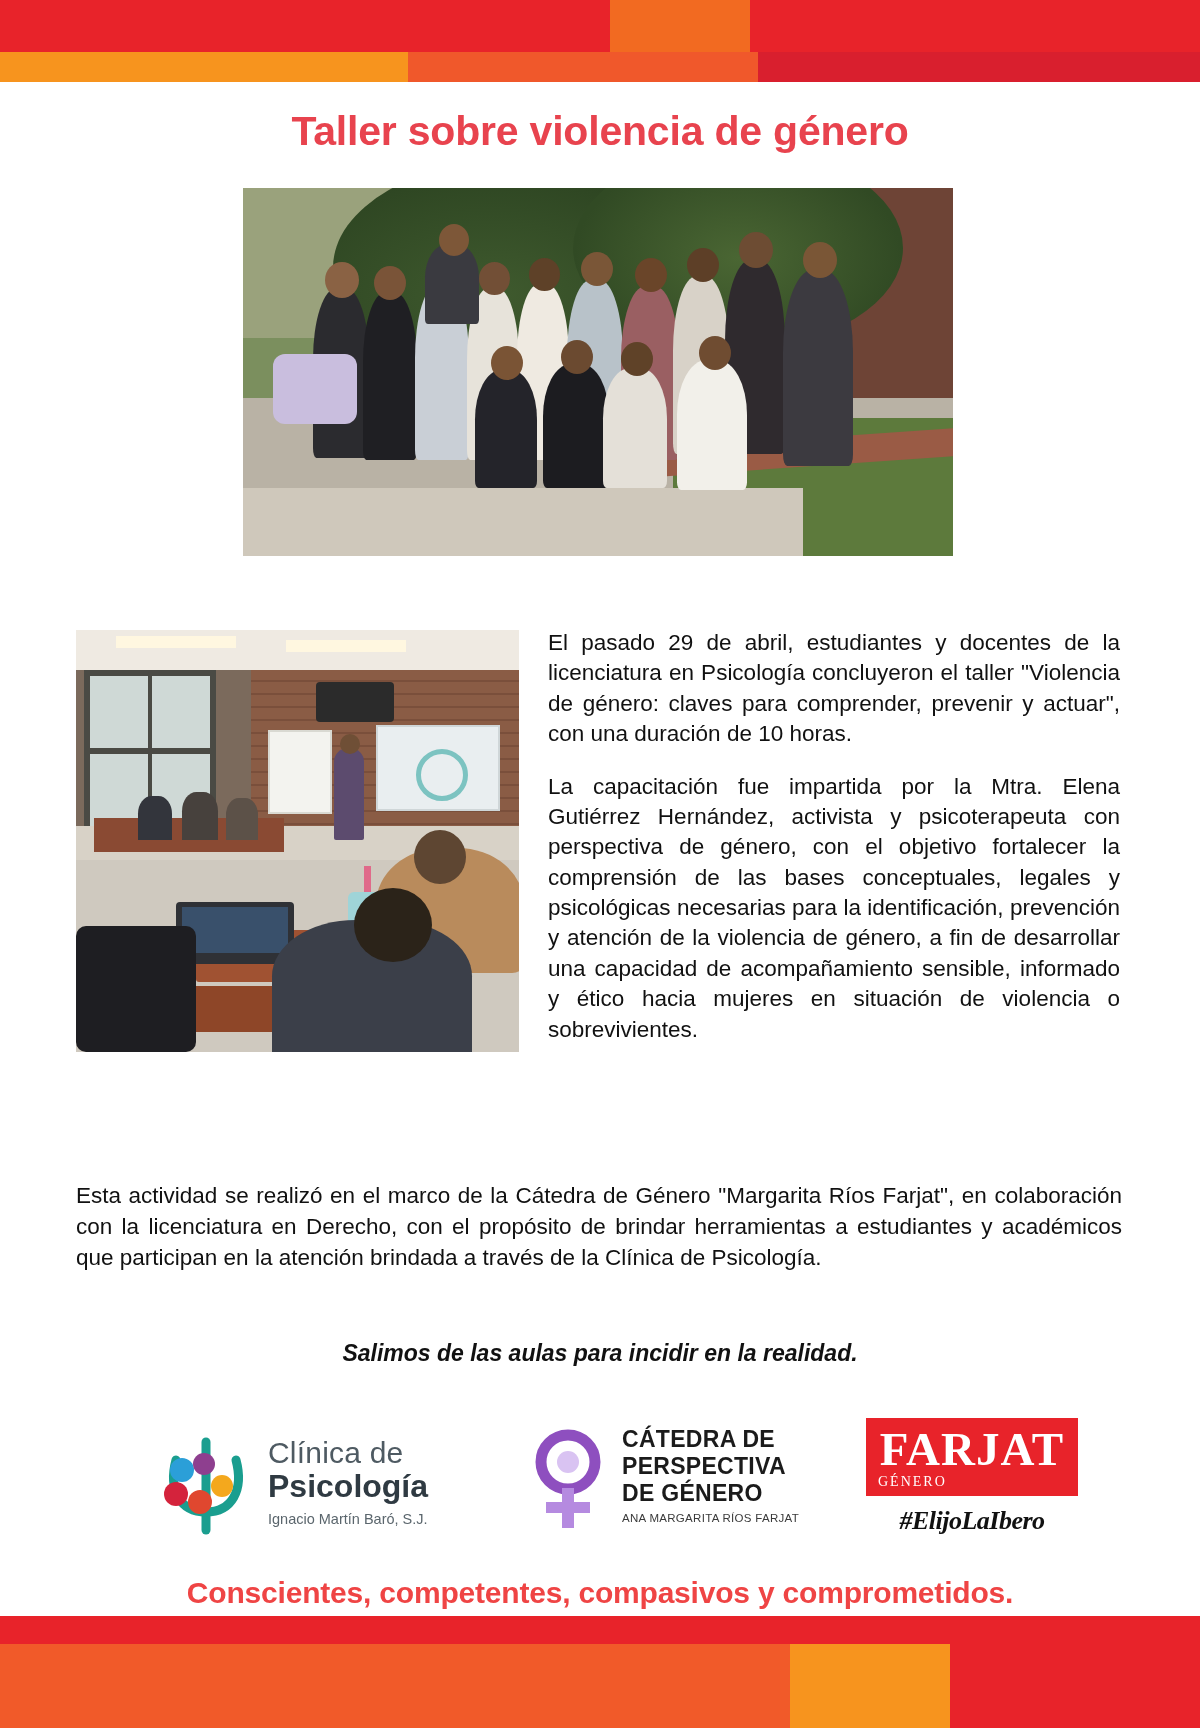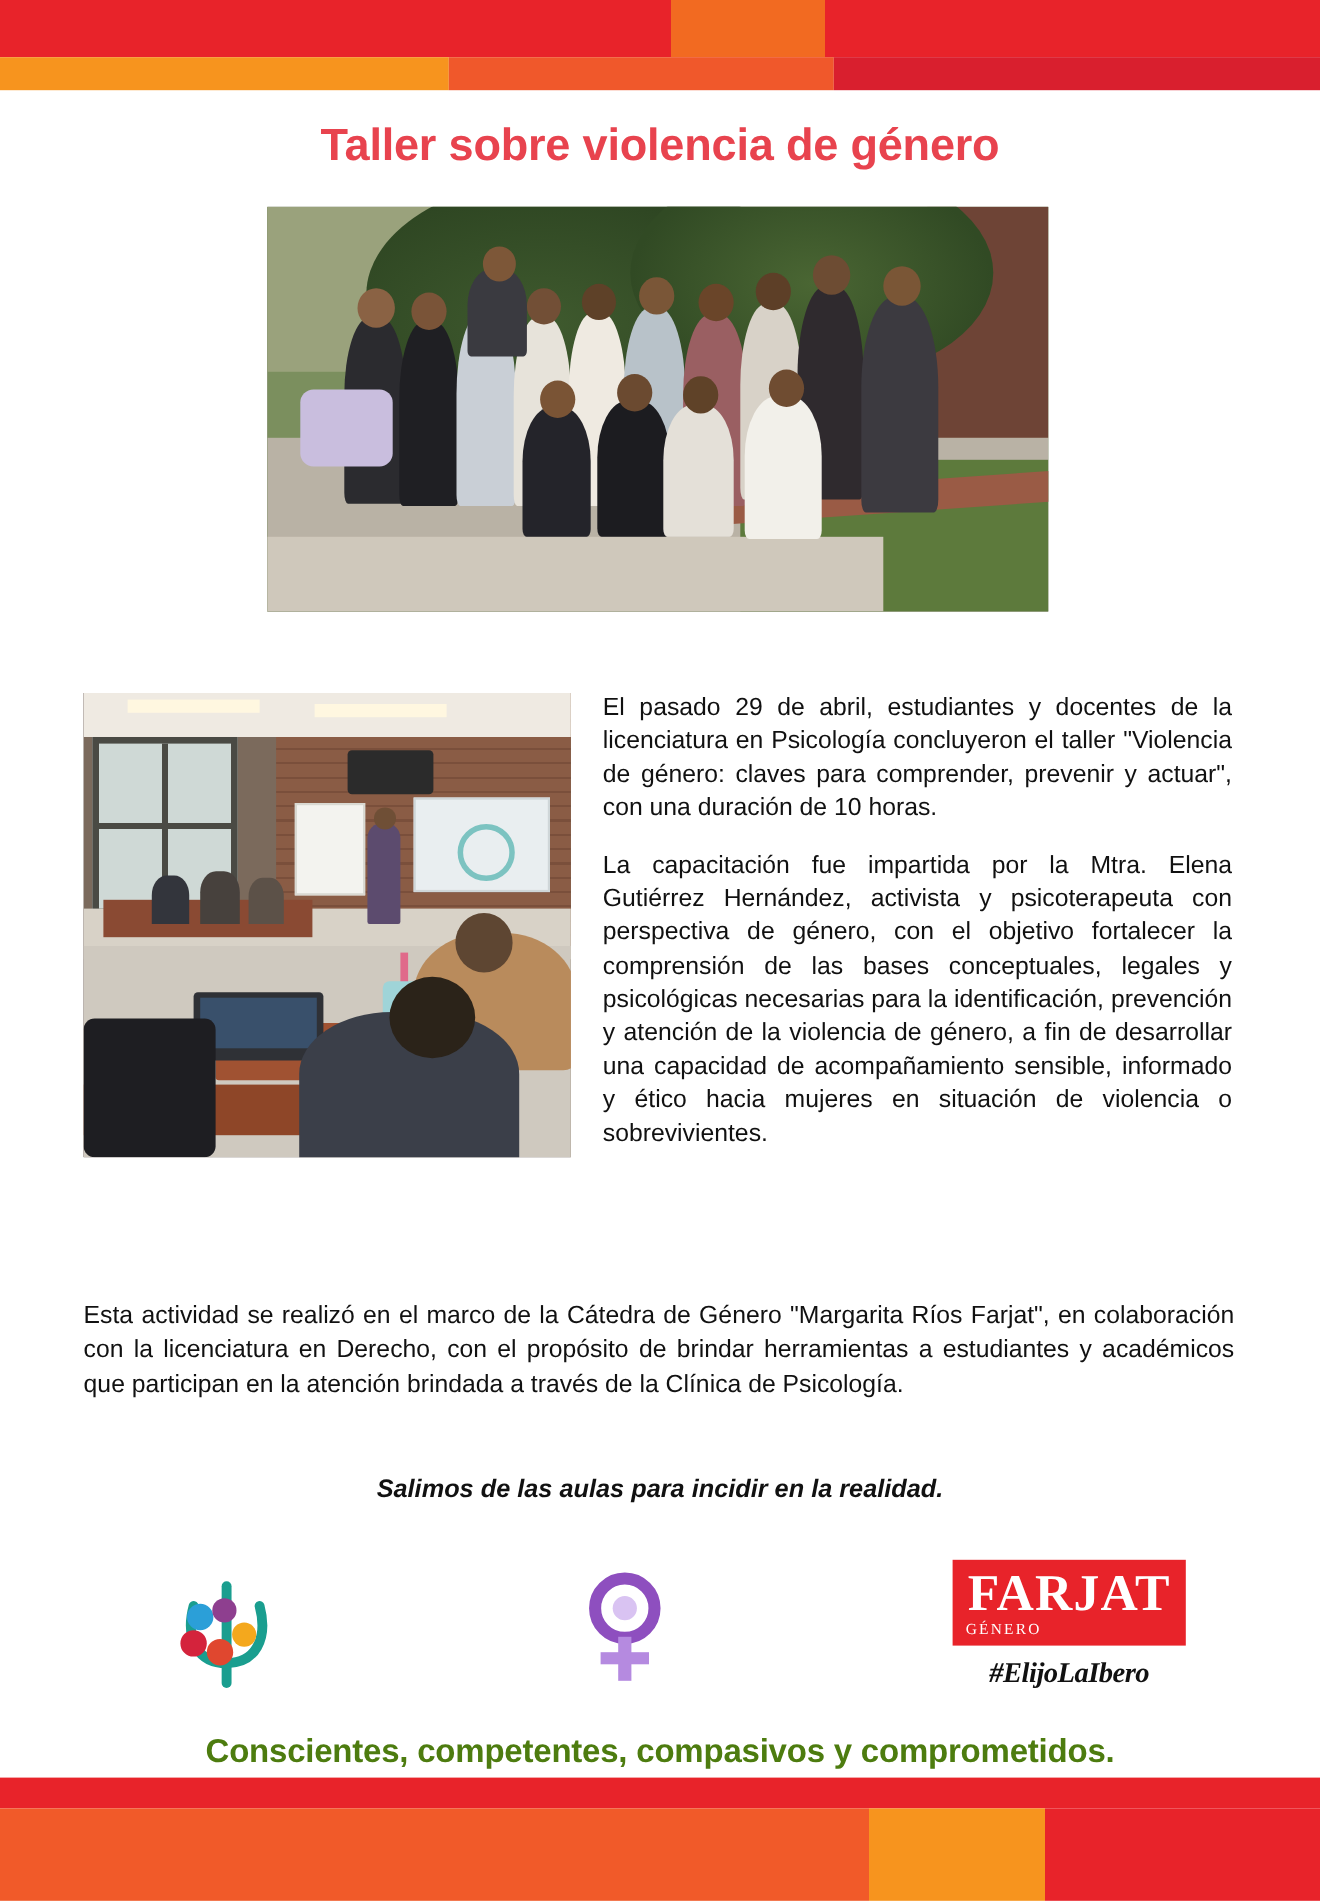--- a/index.html
+++ b/index.html
@@ -289,21 +289,21 @@
   }
 
   .footer-slogan {
     position: absolute;
     bottom: 118px;
     left: 0;
     width: 1200px;
     text-align: center;
     font-size: 30px;
     font-weight: bold;
-    color: #4d7c0f;
+    color: #ef4444;
     letter-spacing: -0.2px;
     margin-top: 20px;
   }
 
   
   .scene { position: absolute; inset: 0; }
 
   
   .h-sky { position:absolute; inset:0; background:#7b8f5e; }
   .h-building {
@@ -602,31 +602,42 @@
       <svg class="psi-svg" viewBox="0 0 112 112" aria-hidden="true">
         <path d="M56 12 L56 100" stroke="#1a9e8f" stroke-width="9" stroke-linecap="round" fill="none"></path>
         <path d="M26 30 C18 60, 30 82, 56 82 C82 82, 94 60, 86 30" stroke="#1a9e8f" stroke-width="9" fill="none" stroke-linecap="round"></path>
         <circle cx="32" cy="40" r="12" fill="#2b9fd8"></circle>
         <circle cx="54" cy="34" r="11" fill="#8e3f8f"></circle>
         <circle cx="26" cy="64" r="12" fill="#d4233c"></circle>
         <circle cx="50" cy="72" r="12" fill="#e0472f"></circle>
         <circle cx="72" cy="56" r="11" fill="#f4a81d"></circle>
       </svg>
     </div>
+    <div class="txt">
+      <div class="l1">Clínica de</div>
+      <div class="l2">Psicología</div>
+      <div class="l3">Ignacio Martín Baró, S.J.</div>
+    </div>
   </div>
 
   <div class="logo-catedra">
     <div class="mark">
       <svg width="88" height="104" viewBox="0 0 88 104" aria-hidden="true">
         <circle cx="44" cy="34" r="27" fill="none" stroke="#8e4fbf" stroke-width="11"></circle>
         <rect x="38" y="60" width="12" height="40" fill="#b58ae0"></rect>
         <rect x="22" y="74" width="44" height="11" fill="#b58ae0"></rect>
         <circle cx="44" cy="34" r="11" fill="#d9c3f2"></circle>
       </svg>
     </div>
+    <div class="txt">
+      <div class="cl">CÁTEDRA DE</div>
+      <div class="cl">PERSPECTIVA</div>
+      <div class="cl">DE GÉNERO</div>
+      <div class="csub">ANA MARGARITA RÍOS FARJAT</div>
+    </div>
   </div>
 
   <div class="logo-ibero">
     <div class="ibero-box">
       <div class="word">FARJAT</div>
       <div class="sub">GÉNERO</div>
     </div>
     <div class="ibero-hash">#ElijoLaIbero</div>
   </div>
 

